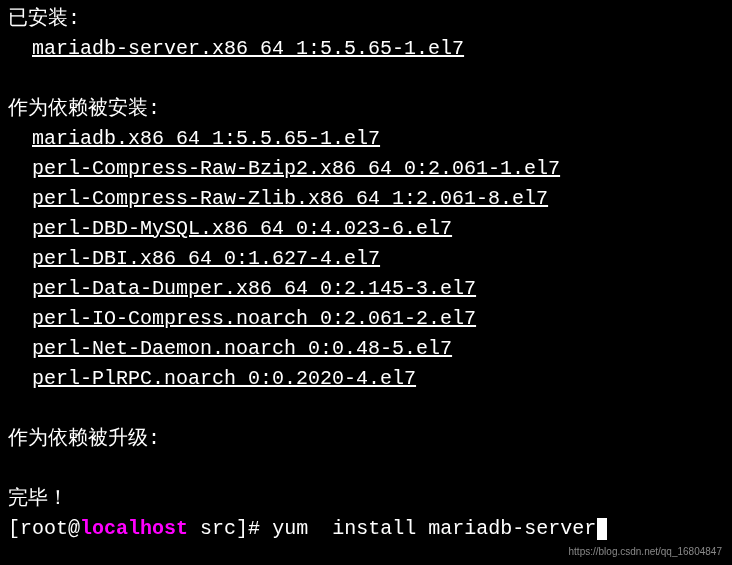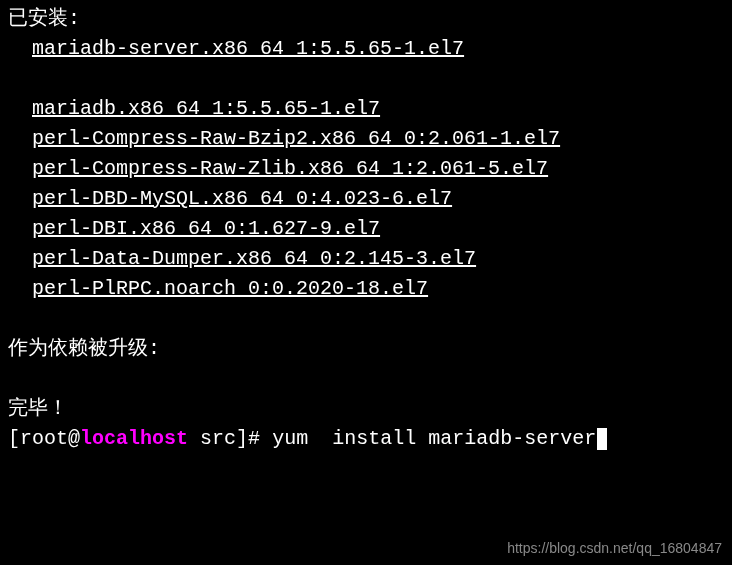--- a/index.html
+++ b/index.html
@@ -32,41 +32,44 @@
       height: 22px;
       background: #ffffff;
       vertical-align: text-bottom;
       margin-left: 1px;
     }
     .watermark {
       position: absolute;
       right: 10px;
       bottom: 6px;
       color: #a0a0a0;
-      font-size: 14px;
+      font-size: 10px;
       font-family: Arial, sans-serif;
       opacity: 0.85;
     }
     .blank { height: 1.5em; }
   </style>
 </head>
 <body>
 
 <div>
   <div class="line section-header">已安装:</div>
   <div class="line indent package">mariadb-server.x86_64 1:5.5.65-1.el7</div>
   <div class="blank"></div>
 
+  <div class="line section-header">作为依赖被安装:</div>
   <div class="line indent package">mariadb.x86_64 1:5.5.65-1.el7</div>
   <div class="line indent package">perl-Compress-Raw-Bzip2.x86_64 0:2.061-1.el7</div>
-  <div class="line indent package">perl-Compress-Raw-Zlib.x86_64 1:2.061-5.el7</div>
+  <div class="line indent package">perl-Compress-Raw-Zlib.x86_64 1:2.061-8.el7</div>
   <div class="line indent package">perl-DBD-MySQL.x86_64 0:4.023-6.el7</div>
-  <div class="line indent package">perl-DBI.x86_64 0:1.627-9.el7</div>
+  <div class="line indent package">perl-DBI.x86_64 0:1.627-4.el7</div>
   <div class="line indent package">perl-Data-Dumper.x86_64 0:2.145-3.el7</div>
-  <div class="line indent package">perl-PlRPC.noarch 0:0.2020-18.el7</div>
+  <div class="line indent package">perl-IO-Compress.noarch 0:2.061-2.el7</div>
+  <div class="line indent package">perl-Net-Daemon.noarch 0:0.48-5.el7</div>
+  <div class="line indent package">perl-PlRPC.noarch 0:0.2020-4.el7</div>
   <div class="blank"></div>
 
   <div class="line section-header">作为依赖被升级:</div>
   <div class="blank"></div>
 
   <div class="line">完毕！</div>
 </div>
 
 <div class="line"><span class="prompt-open">[</span><span class="prompt-user">root</span><span class="prompt-at">@</span><span class="prompt-host">localhost</span><span class="prompt-space"> </span><span class="prompt-dir">src</span><span class="prompt-close">]# </span><span>yum  install mariadb-server</span><span class="cursor"></span></div>
 

